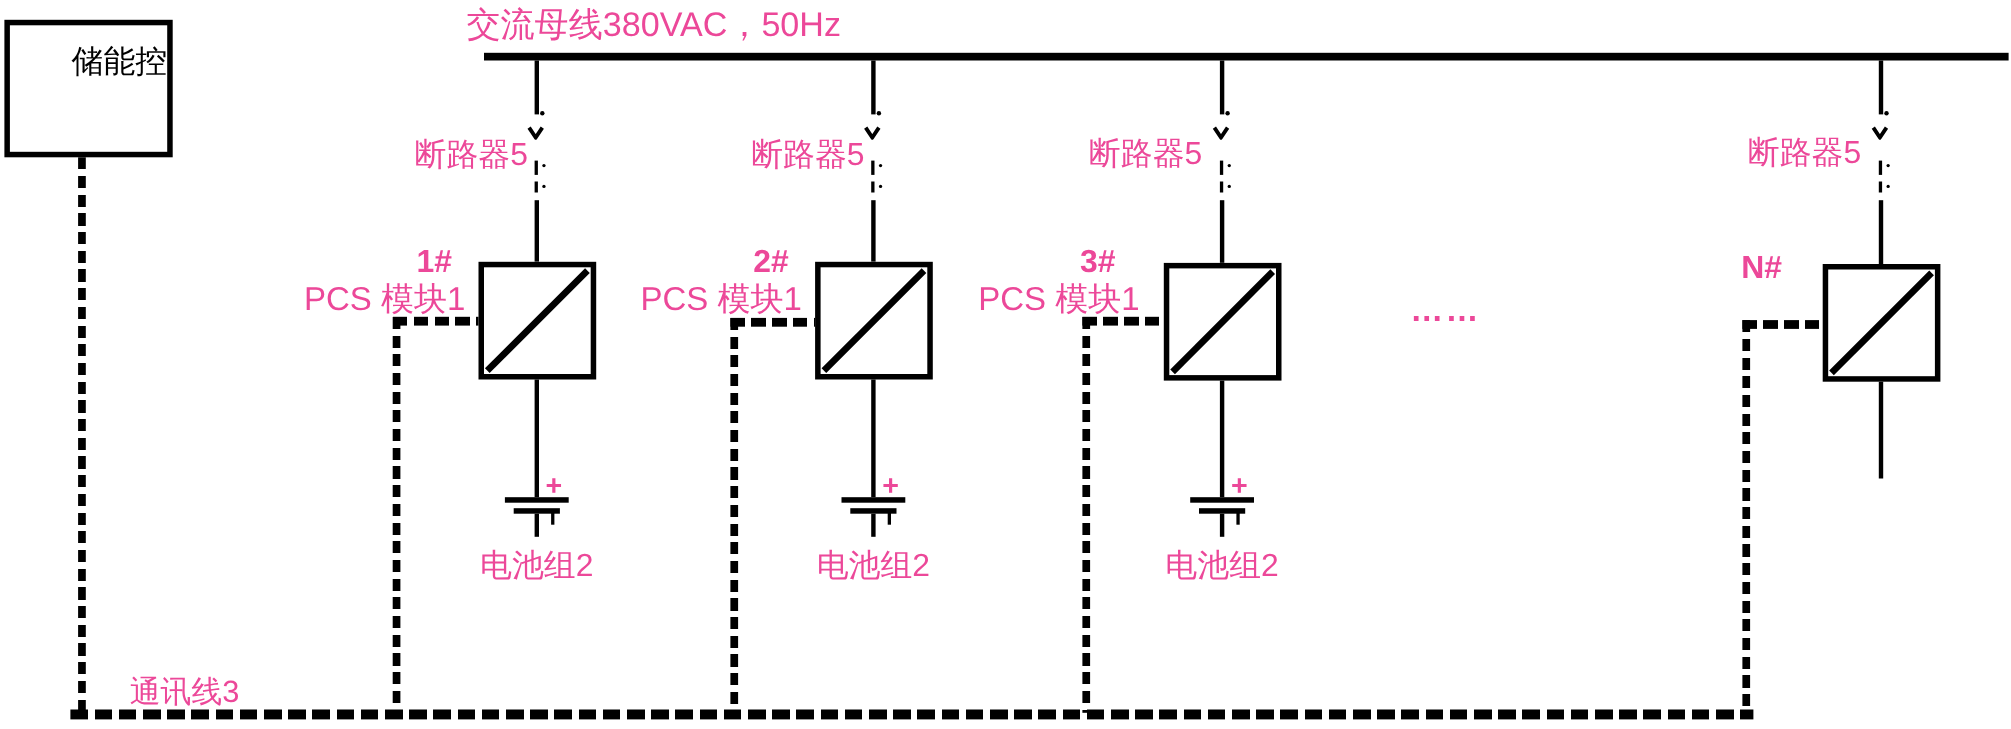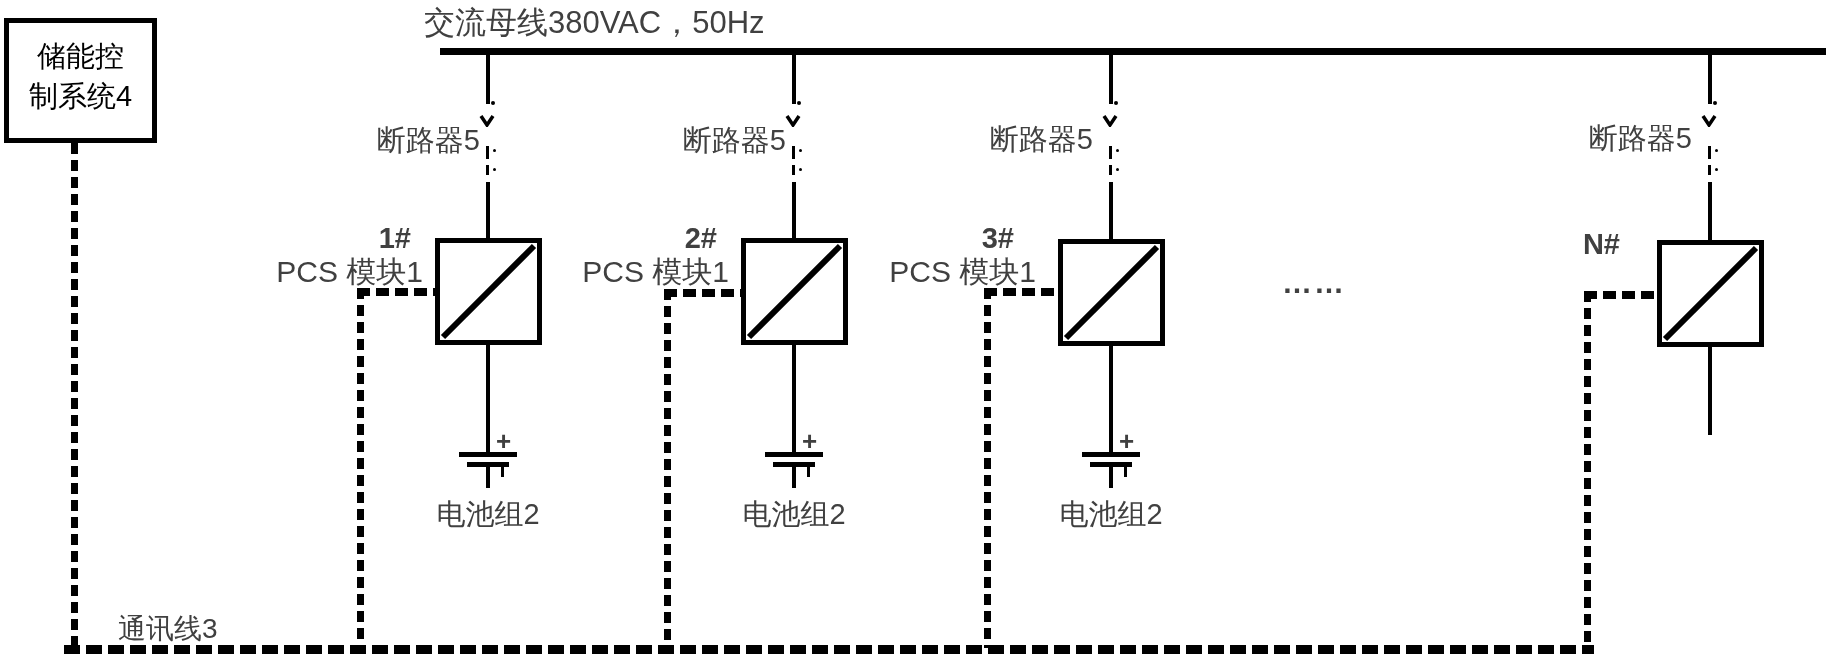--- a/index.html
+++ b/index.html
@@ -1,20 +1,20 @@
 <!DOCTYPE html>
 <html><head>
 <meta charset="utf-8">
 <style>
   html,body{margin:0;padding:0;background:#fff;}
   .stage{
     position:relative;width:1828px;height:663px;background:#ffffff;
     font-family:"Liberation Sans","DejaVu Sans",sans-serif;color:#000;overflow:hidden;
   }
-  .t{position:absolute;white-space:nowrap;color:#404040;}
+  .t{position:absolute;white-space:nowrap;color:#ec4899;}
   .sv{position:absolute;width:4px;background:#000;}            
   .bus{position:absolute;height:7px;background:#000;}          
   .dv{position:absolute;width:7px;                             
       background:repeating-linear-gradient(to bottom,#000 0 11px,transparent 11px 17px);}
   .dh{position:absolute;height:8px;                            
       background:repeating-linear-gradient(to right,#000 0 13px,transparent 13px 19px);}
   .dhb{position:absolute;height:9px;                           
       background:repeating-linear-gradient(to right,#000 0 16px,transparent 16px 22px);}
   .dot{position:absolute;width:4px;height:4px;background:#000;border-radius:50%;}
   .mdot{position:absolute;width:3px;height:3px;background:#000;border-radius:50%;}
@@ -31,23 +31,22 @@
   .chev{position:absolute;}
 </style>
 </head>
 <body>
 
 <div class="stage">
 
   <div class="t" style="left:424px;top:2px;font-size:31px;">交流母线380VAC，50Hz</div>
   <div class="bus" style="left:440px;top:48px;width:1386px;"></div>
 
-  <div class="ctrl" style="left:4px;top:18px;width:143px;height:102px;padding-top:13px;">
+  <div class="ctrl" style="left:4px;top:18px;width:143px;height:102px;padding-top:13px;text-align:right;">
     <div>储能控</div>
-    <div>制系统4</div>
   </div>
   <div class="dv" style="left:71px;top:143px;height:505px;"></div>
 
   <div class="dhb" style="left:64px;top:645px;width:1530px;"></div>
   <div class="t" style="left:118px;top:610px;font-size:28px;">通讯线3</div>
 
   <div class="t" style="left:1282px;top:266px;font-size:30px;font-weight:bold;letter-spacing:2px;">……</div>
 
   <div class="sv" style="left:486px;top:55px;height:49px;"></div>
   <div class="dot" style="left:491px;top:101px;"></div>

